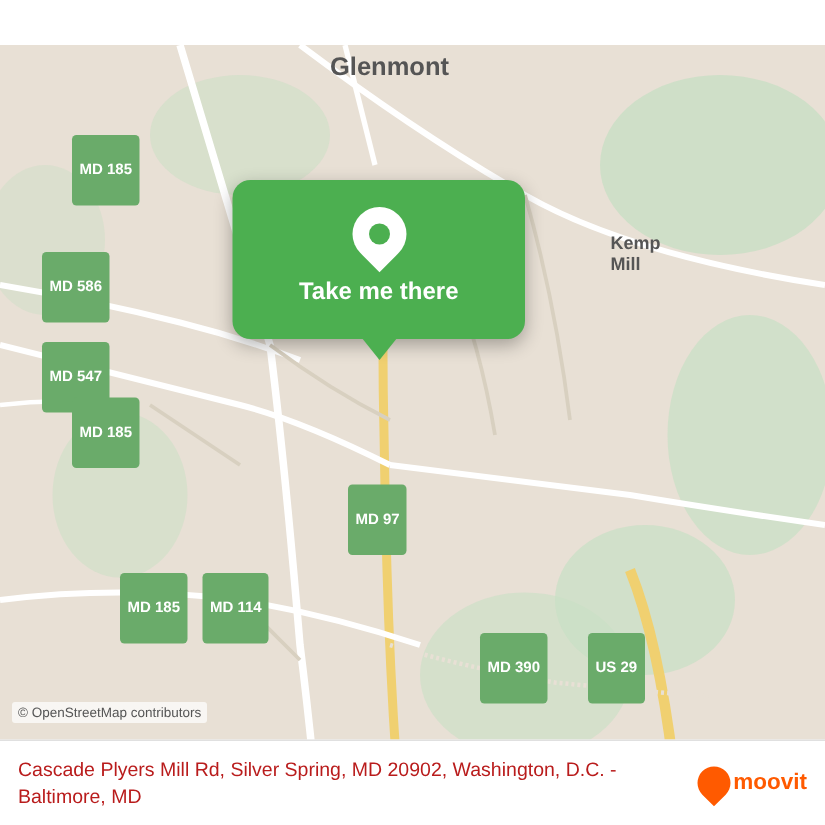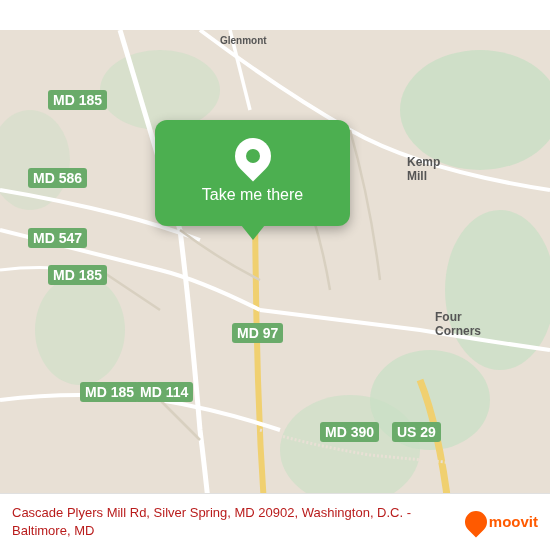--- a/index.html
+++ b/index.html
@@ -17,23 +17,23 @@
       height: 550px;
       position: relative;
       overflow: hidden;
     }
 
     
     .road-label {
       position: absolute;
       background-color: #6aab6a;
       color: white;
-      font-size: 14px;
+      font-size: 10px;
       font-weight: bold;
-      padding: 2px 5px;
+      padding: 18px 5px;
       border-radius: 3px;
       white-space: nowrap;
     }
 
     
     #popup {
       position: absolute;
       top: 120px;
       left: 155px;
       width: 195px;
@@ -77,21 +77,21 @@
       width: 14px;
       height: 14px;
       background: #4caf50;
       border-radius: 50%;
       transform: rotate(45deg);
     }
 
     #popup-label {
       color: white;
       font-size: 16px;
-      font-weight: normal;
+      font-weight: bold;
       text-align: center;
       margin-top: 2px;
     }
 
     
     #bottom-bar {
       position: absolute;
       bottom: 0;
       left: 0;
       width: 100%;
@@ -142,21 +142,21 @@
       font-size: 9px;
       color: #555;
       background: rgba(255,255,255,0.7);
       padding: 2px 4px;
       border-radius: 2px;
     }
 
     
     .place-label {
       position: absolute;
-      font-size: 10px;
+      font-size: 17px;
       color: #555;
       font-weight: 600;
       white-space: nowrap;
     }
 
     
     #map-svg {
       position: absolute;
       top: 0; left: 0;
       width: 100%;
@@ -204,39 +204,41 @@
     <path d="M 350 100 Q 370 170 380 250" stroke="#d8d0c0" stroke-width="2.5" fill="none"></path>
     <path d="M 160 370 Q 180 390 200 410" stroke="#d8d0c0" stroke-width="2.5" fill="none"></path>
 
     <path d="M 0 240 Q 40 235 80 240" stroke="#ffffff" stroke-width="3" fill="none"></path>
 
     <path d="M 230 0 Q 240 40 250 80" stroke="#ffffff" stroke-width="3.5" fill="none"></path>
   </svg>
 
   <div class="place-label" style="left:220px; top:35px;">Glenmont</div>
   <div class="place-label" style="left:407px; top:155px; font-size:12px;">Kemp<br>Mill</div>
-  <div class="place-label" style="left:435px; top:310px; font-size:12px;">Four<br>Corners</div>
 
   <div class="road-label" style="left:48px; top:90px;">MD 185</div>
   <div class="road-label" style="left:28px; top:168px;">MD 586</div>
   <div class="road-label" style="left:28px; top:228px;">MD 547</div>
   <div class="road-label" style="left:48px; top:265px;">MD 185</div>
   <div class="road-label" style="left:80px; top:382px;">MD 185</div>
   <div class="road-label" style="left:135px; top:382px;">MD 114</div>
   <div class="road-label" style="left:232px; top:323px;">MD 97</div>
   <div class="road-label" style="left:320px; top:422px;">MD 390</div>
   <div class="road-label" style="left:392px; top:422px;text-align:right;">US 29</div>
 
   <div id="popup">
     <div class="pin-icon">
       <div class="pin-inner"></div>
     </div>
     <div id="popup-label">Take me there</div>
   </div>
 
+  <div id="copyright">
+    <span>© OpenStreetMap contributors</span>
+  </div>
 
   <div id="bottom-bar">
     <div id="address-text">
       <span>Cascade Plyers Mill Rd, Silver Spring, MD 20902,
 Washington, D.C. - Baltimore, MD</span>
     </div>
     <div id="moovit-logo">
       <div class="moovit-pin"></div>
       <span class="moovit-text">moovit</span>
     </div>

